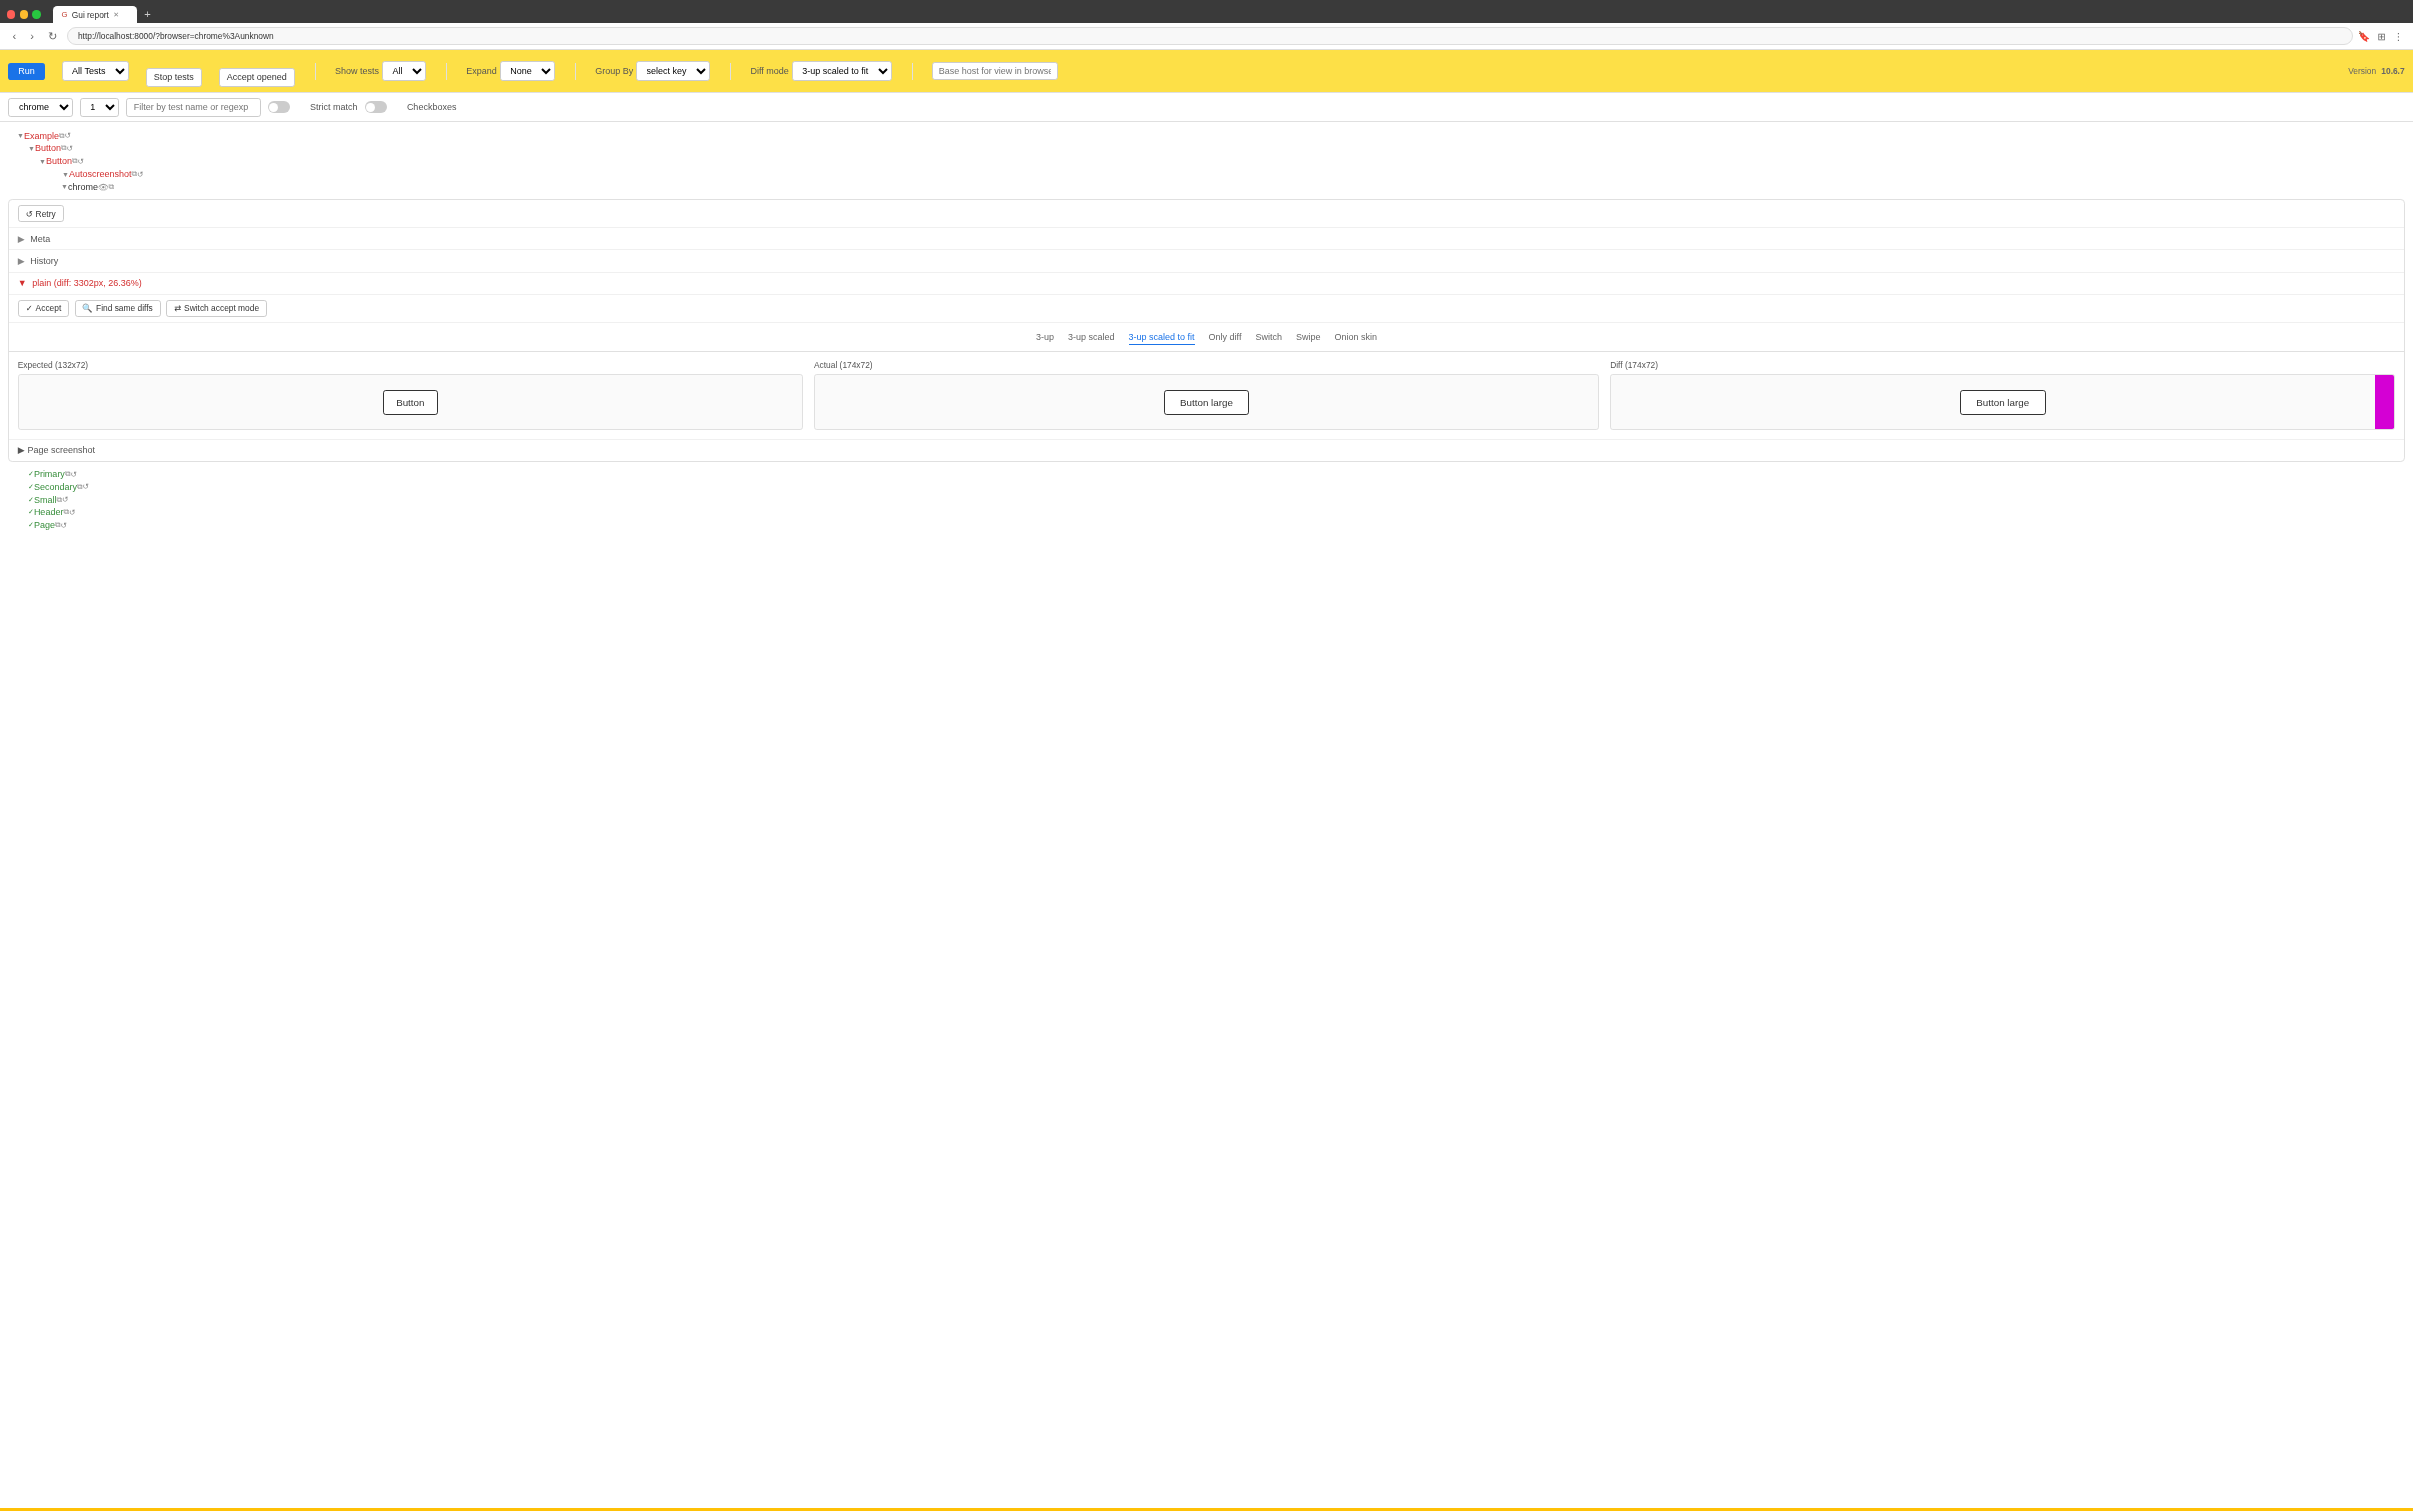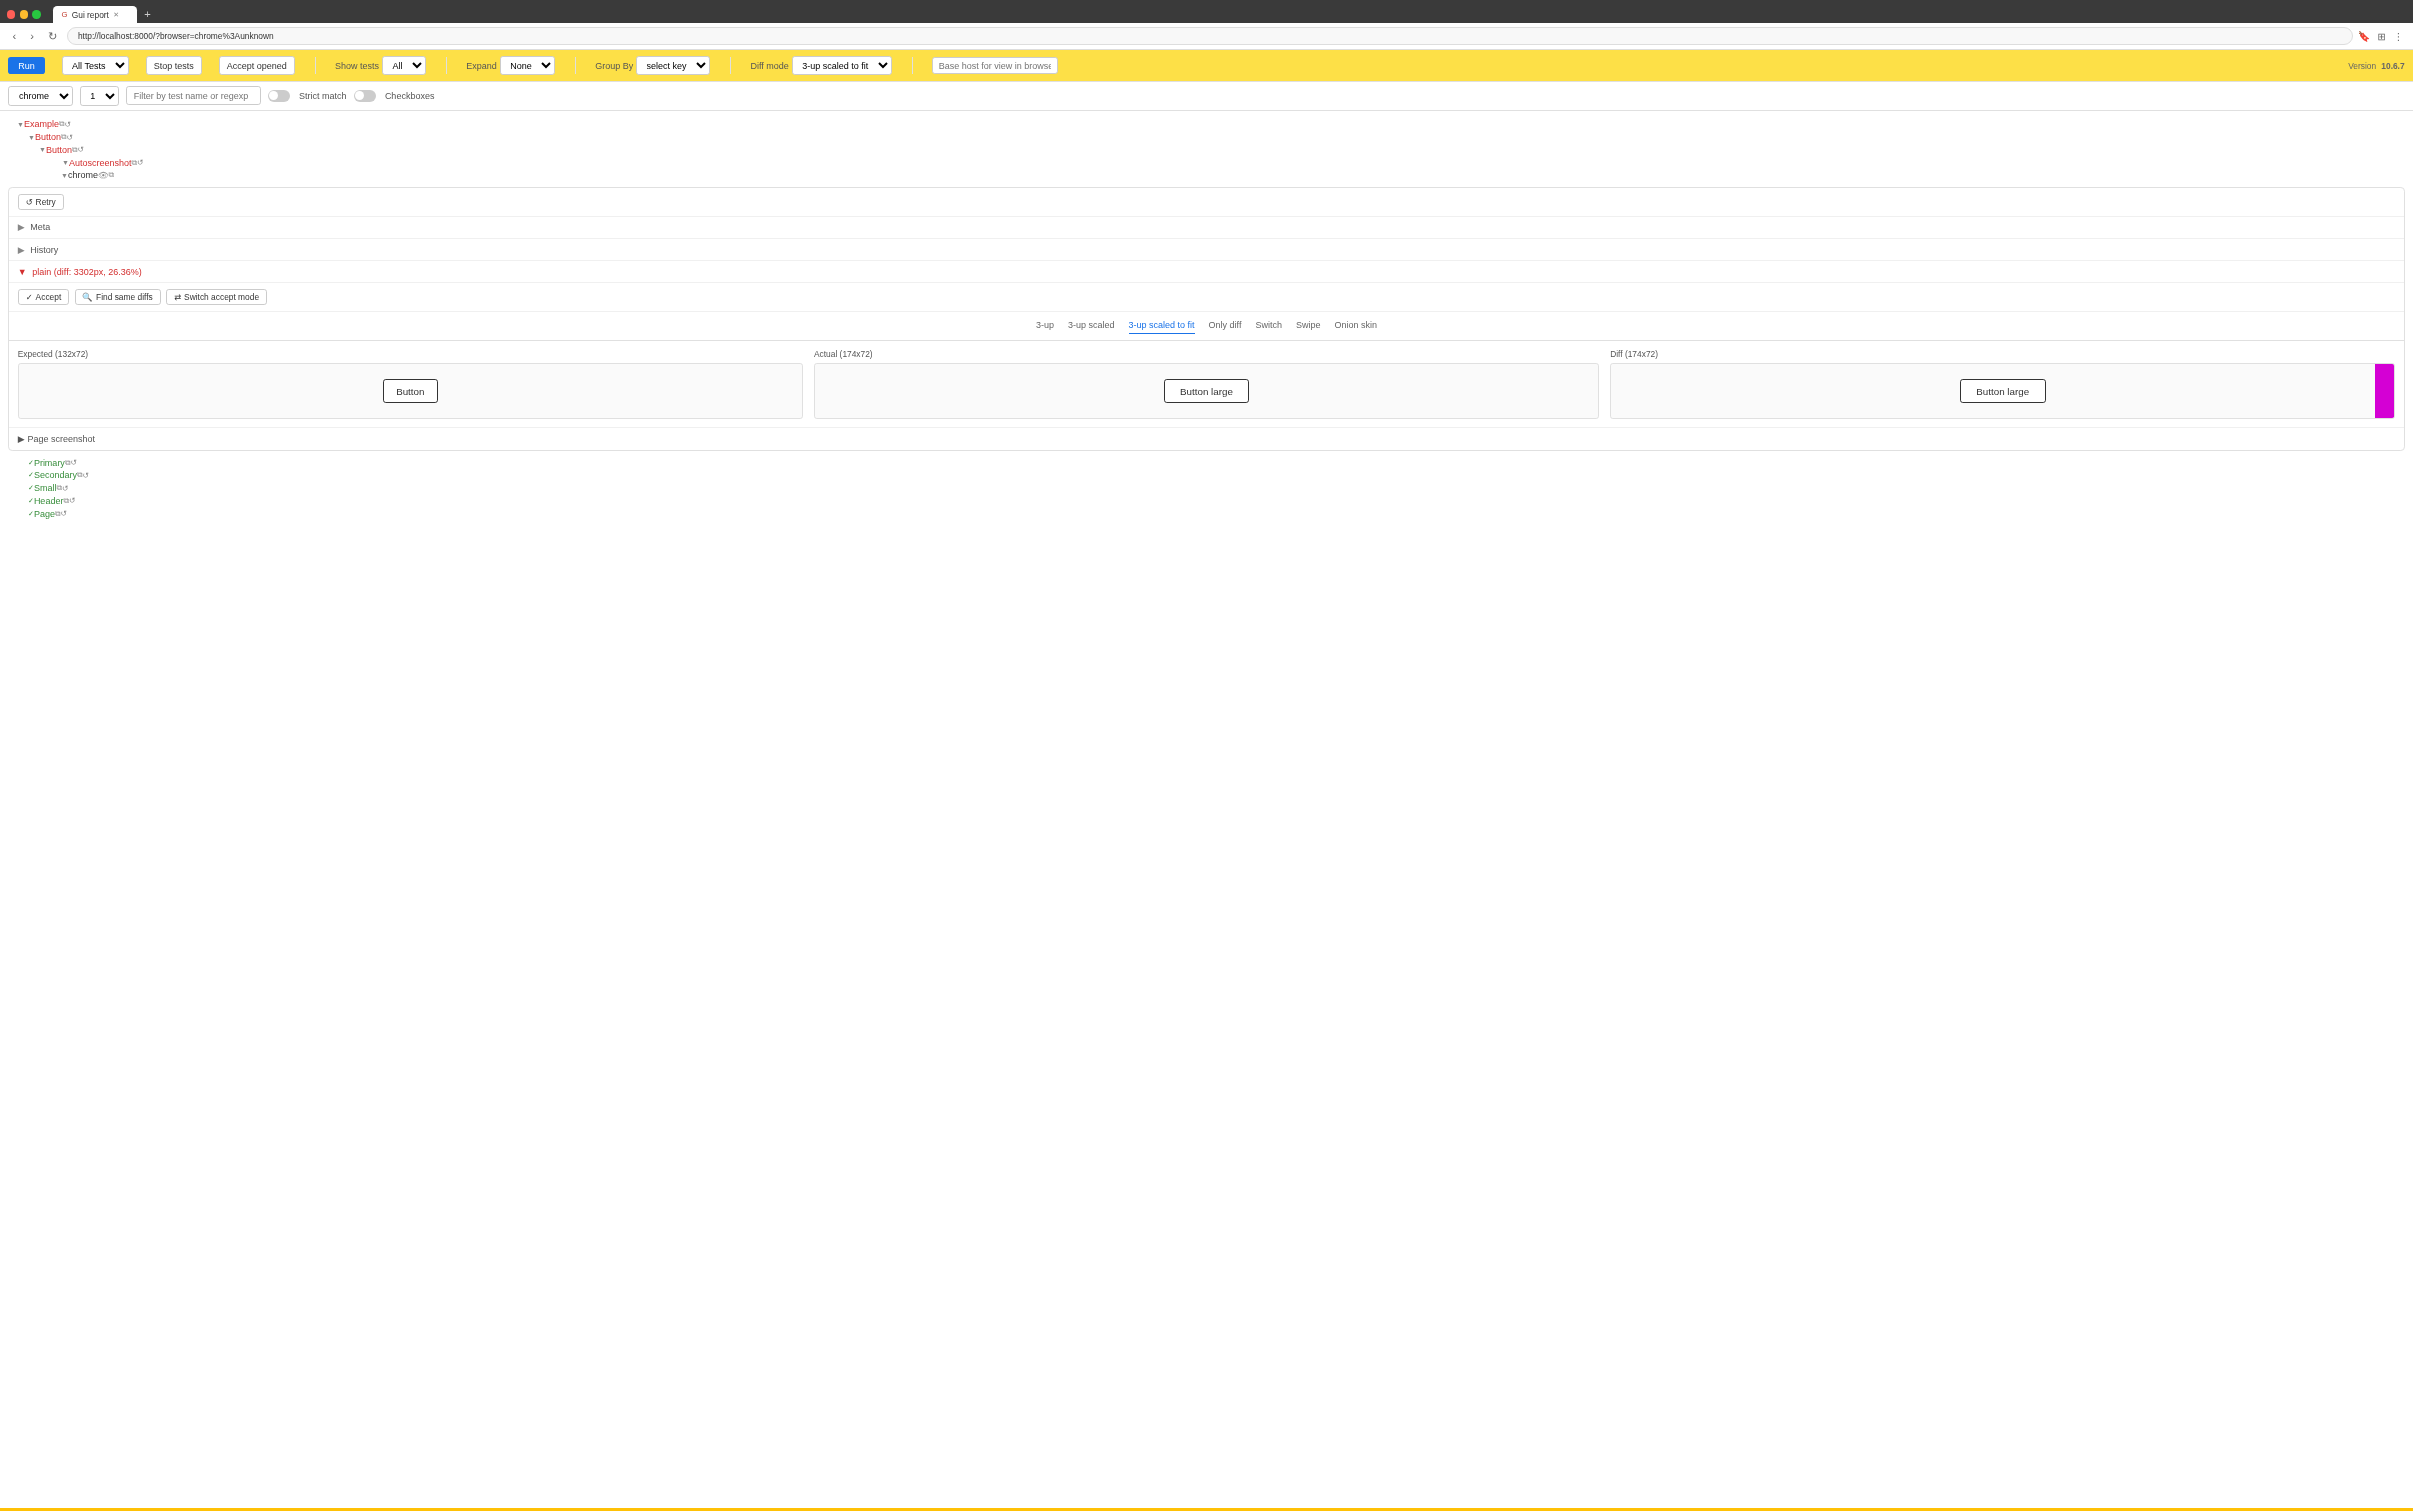--- a/index.html
+++ b/index.html
@@ -21,32 +21,32 @@
     
     .address-bar { background: #fff; padding: 4.2px 8.4px; display: flex; align-items: center; gap: 5.6px; border-bottom: 0.7px solid #ddd; }
     .nav-btn { background: none; border: none; color: #666; font-size: 11.2px; cursor: pointer; padding: 1.4px 4.2px; }
     .address-input { flex: 1; border: 0.7px solid #ddd; border-radius: 14px; padding: 2.8px 9.8px; font-size: 8.4px; color: #333; background: #f8f8f8; }
     .address-actions { display: flex; gap: 4.2px; align-items: center; }
     .addr-icon { width: 12.6px; height: 12.6px; color: #666; display: flex; align-items: center; justify-content: center; font-size: 9.8px; cursor: pointer; }
 
     
     .toolbar { background: #fde047; border-bottom: 0.7px solid #e0e0e0; padding: 5.6px 8.4px; display: flex; align-items: center; gap: 17px; flex-wrap: wrap; }
     .btn-run { background: #1a73e8; color: #fff; border: none; border-radius: 2.8px; padding: 3.5px 9.8px; font-size: 9px; cursor: pointer; font-weight: 500; }
-    .btn-outline { background: #fff; border: 0.7px solid #ccc; border-radius: 2.8px; padding: 3.5px 7px; font-size: 9px; cursor: pointer; color: #333; }
+    .btn-outline { background: #fff; border: 0.7px solid #ccc; border-radius: 2.8px; padding: 3.5px 7px; font-size: 9px; cursor: pointer; color: #333; margin-top: 12px; }
     .select-group { display: flex; align-items: center; gap: 2.8px; }
     .select-group label { font-size: 9px; color: #555; }
     .toolbar-select { border: 0.7px solid #ccc; border-radius: 2.8px; padding: 2.8px 5.6px; font-size: 9px; background: #fff; cursor: pointer; }
     .toolbar-separator { width: 0.7px; height: 17px; background: #e0e0e0; margin: 0 2.8px; }
     .version-badge { margin-left: auto; font-size: 8.4px; color: #666; }
 
     
     .filter-bar { background: #fff; border-bottom: 0.7px solid #e0e0e0; padding: 4.2px 8.4px; display: flex; align-items: center; gap: 7px; }
     .chrome-select { border: 0.7px solid #ccc; border-radius: 2.8px; padding: 2.8px 5.6px; font-size: 9px; background: #fff; }
     .filter-input { border: 0.7px solid #ccc; border-radius: 2.8px; padding: 3.5px 7px; font-size: 9px; width: 135px; color: #888; }
-    .toggle-group { display: flex; align-items: center; gap: 9px; font-size: 9px; color: #555; }
+    .toggle-group { display: flex; align-items: center; gap: 20px; font-size: 9px; color: #555; }
     .toggle { width: 22.3px; height: 12px; background: #ccc; border-radius: 6.3px; position: relative; cursor: pointer; }
     .toggle-knob { position: absolute; top: 1.4px; left: 1.4px; width: 9px; height: 9px; border-radius: 50%; background: #fff; transition: left 0.15s; }
 
     
     .main { padding: 0; background: #fff; min-height: calc(100vh - 84px); }
 
     
     .tree { padding: 7px 0; }
     .tree-item { display: flex; align-items: center; gap: 0; padding: 1.4px 8.4px; cursor: pointer; }
     .tree-icon { font-size: 7px; color: #888; }

